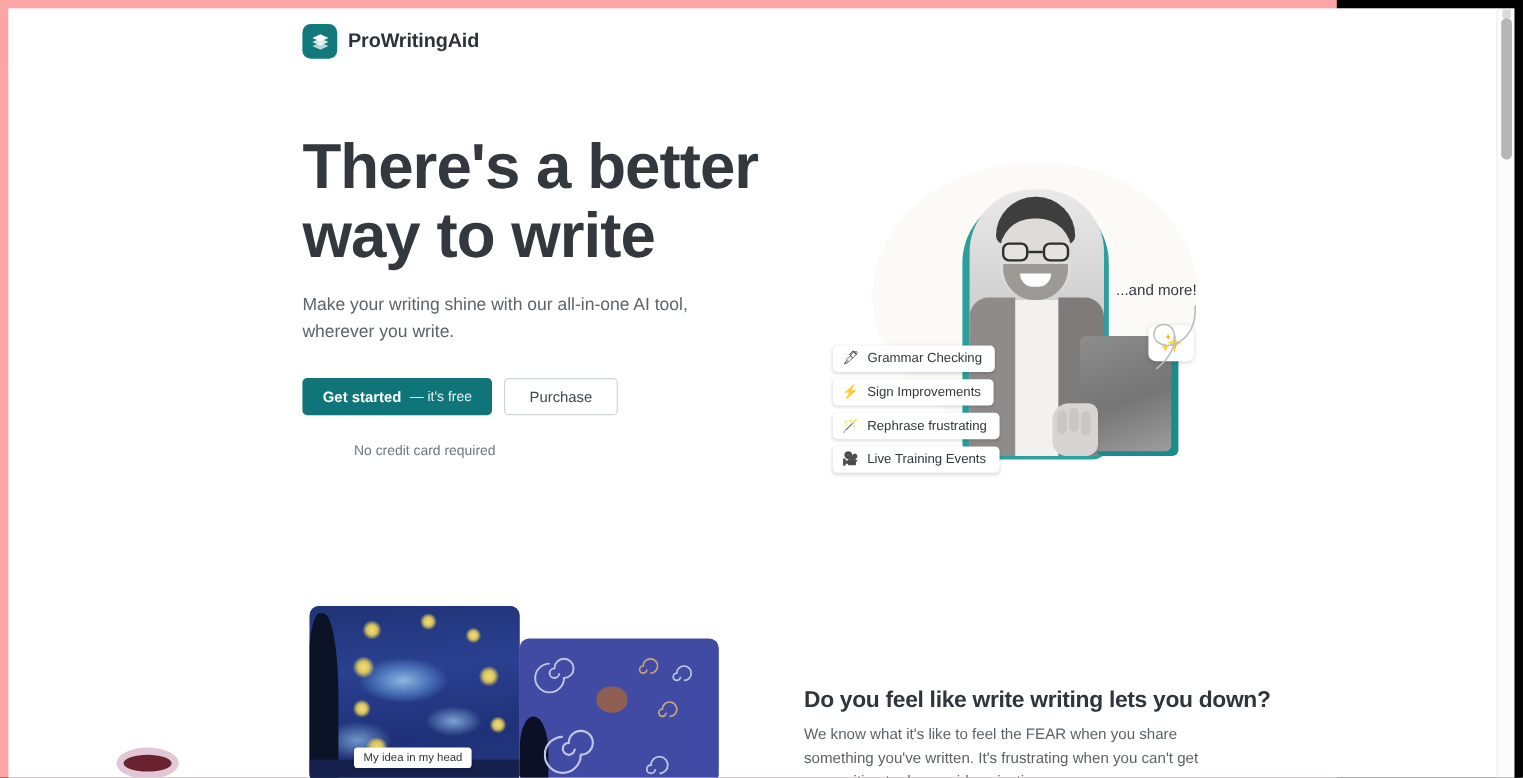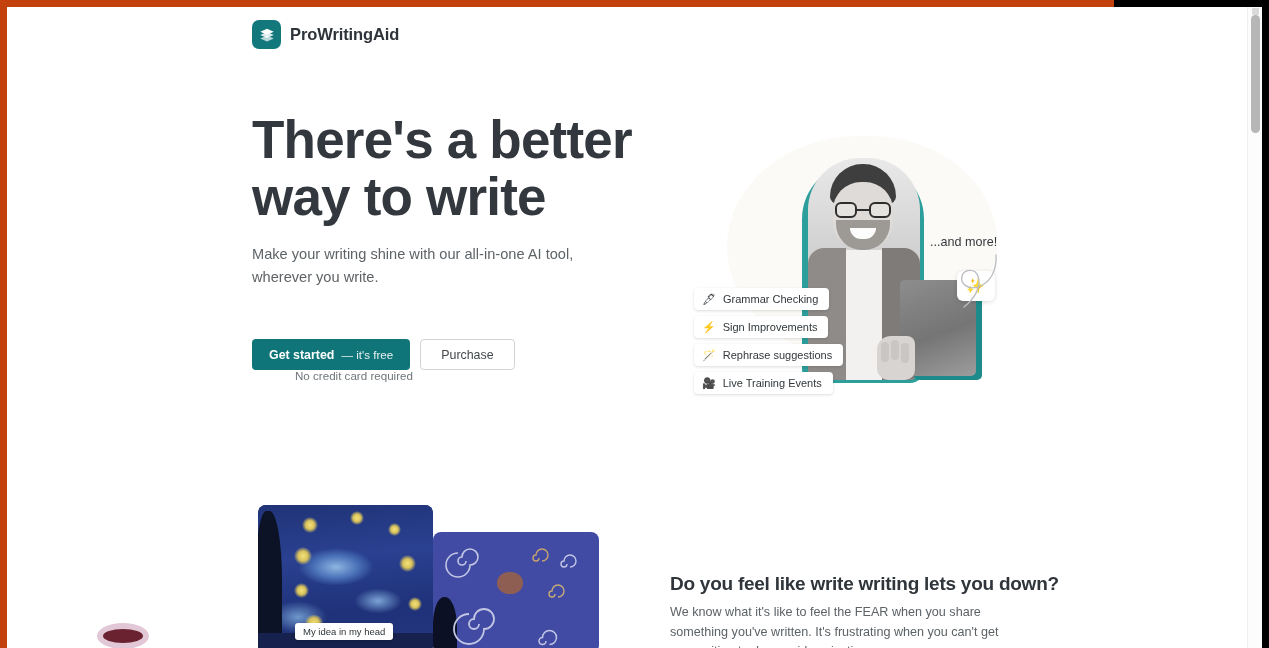--- a/index.html
+++ b/index.html
@@ -10,21 +10,21 @@
     overflow: hidden;
     background: #000;
     font-family: "Liberation Sans", sans-serif;
   }
 
   
   #browser-frame {
     position: absolute;
     left: 0; top: 0;
     width: 1114px; height: 648px;
-    background: #c2410c;
+    background: #fca5a5;
   }
 
   #page-viewport {
     position: absolute;
     left: 7px;  top: 7px;
     width: 1255px; height: 641px;
     background: #ffffff;
     overflow: hidden;
   }
 
@@ -132,21 +132,21 @@
     position: absolute;
     left: 245px; top: 180px;
     width: 330px;
     font-size: 14.6px;
     line-height: 23px;
     color: #5d6367;
   }
   #hero-actions {
     position: absolute;
     left: 245px; top: 252px;
-    display: flex; align-items: center; gap: 10px; margin-top: 24px;
+    display: flex; align-items: center; gap: 10px;
   }
   #get-started-button {
     background: #0f7578;
     border: none;
     border-radius: 4px;
     height: 31px;
     padding: 0 17px;
     color: #ffffff;
     font-size: 12.4px;
     cursor: pointer;
@@ -507,21 +507,21 @@
             <div class="feature-badge">
               <span class="feature-badge-icon">🖋</span>
               <span>Grammar Checking</span>
             </div>
             <div class="feature-badge">
               <span class="feature-badge-icon">⚡</span>
               <span>Sign Improvements</span>
             </div>
             <div class="feature-badge">
               <span class="feature-badge-icon">🪄</span>
-              <span>Rephrase suggestions</span>
+              <span>Rephrase frustrating</span>
             </div>
             <div class="feature-badge">
               <span class="feature-badge-icon">🎥</span>
               <span>Live Training Events</span>
             </div>
           </div>
 
         </div>
       </section>
 

